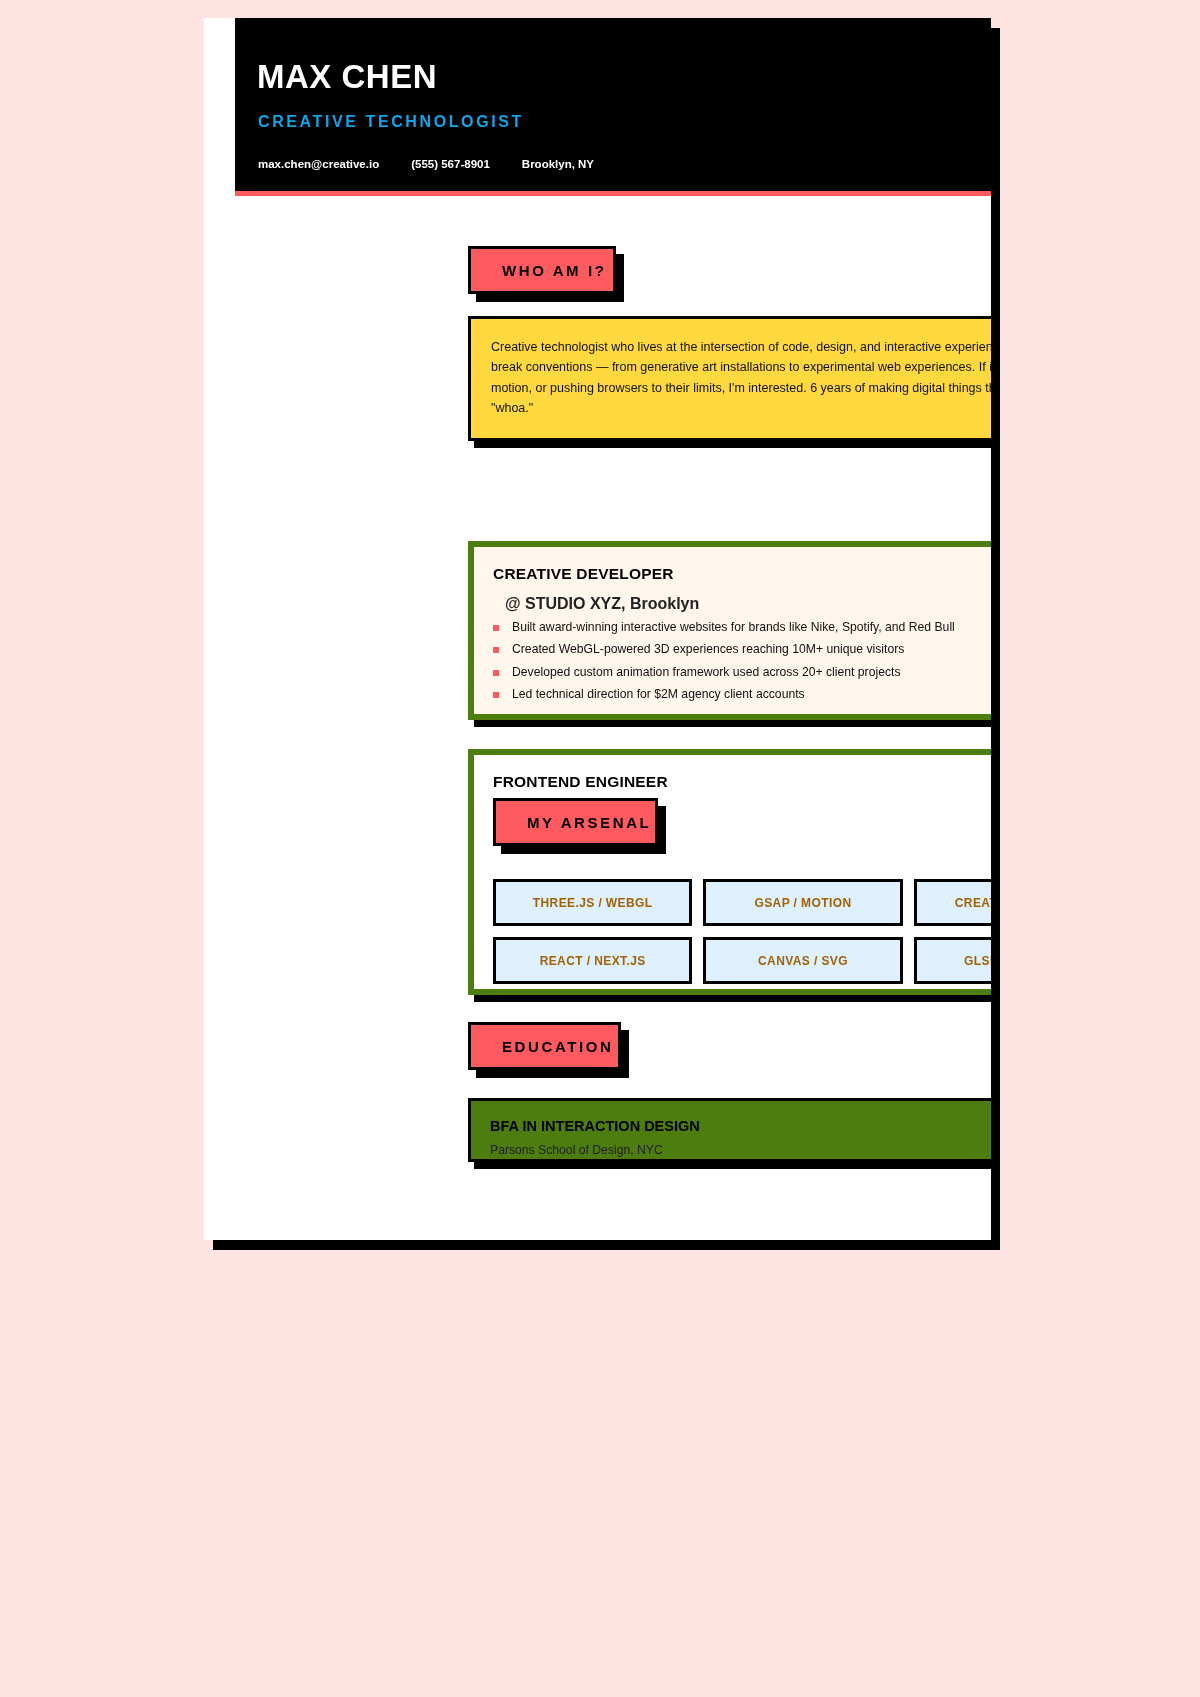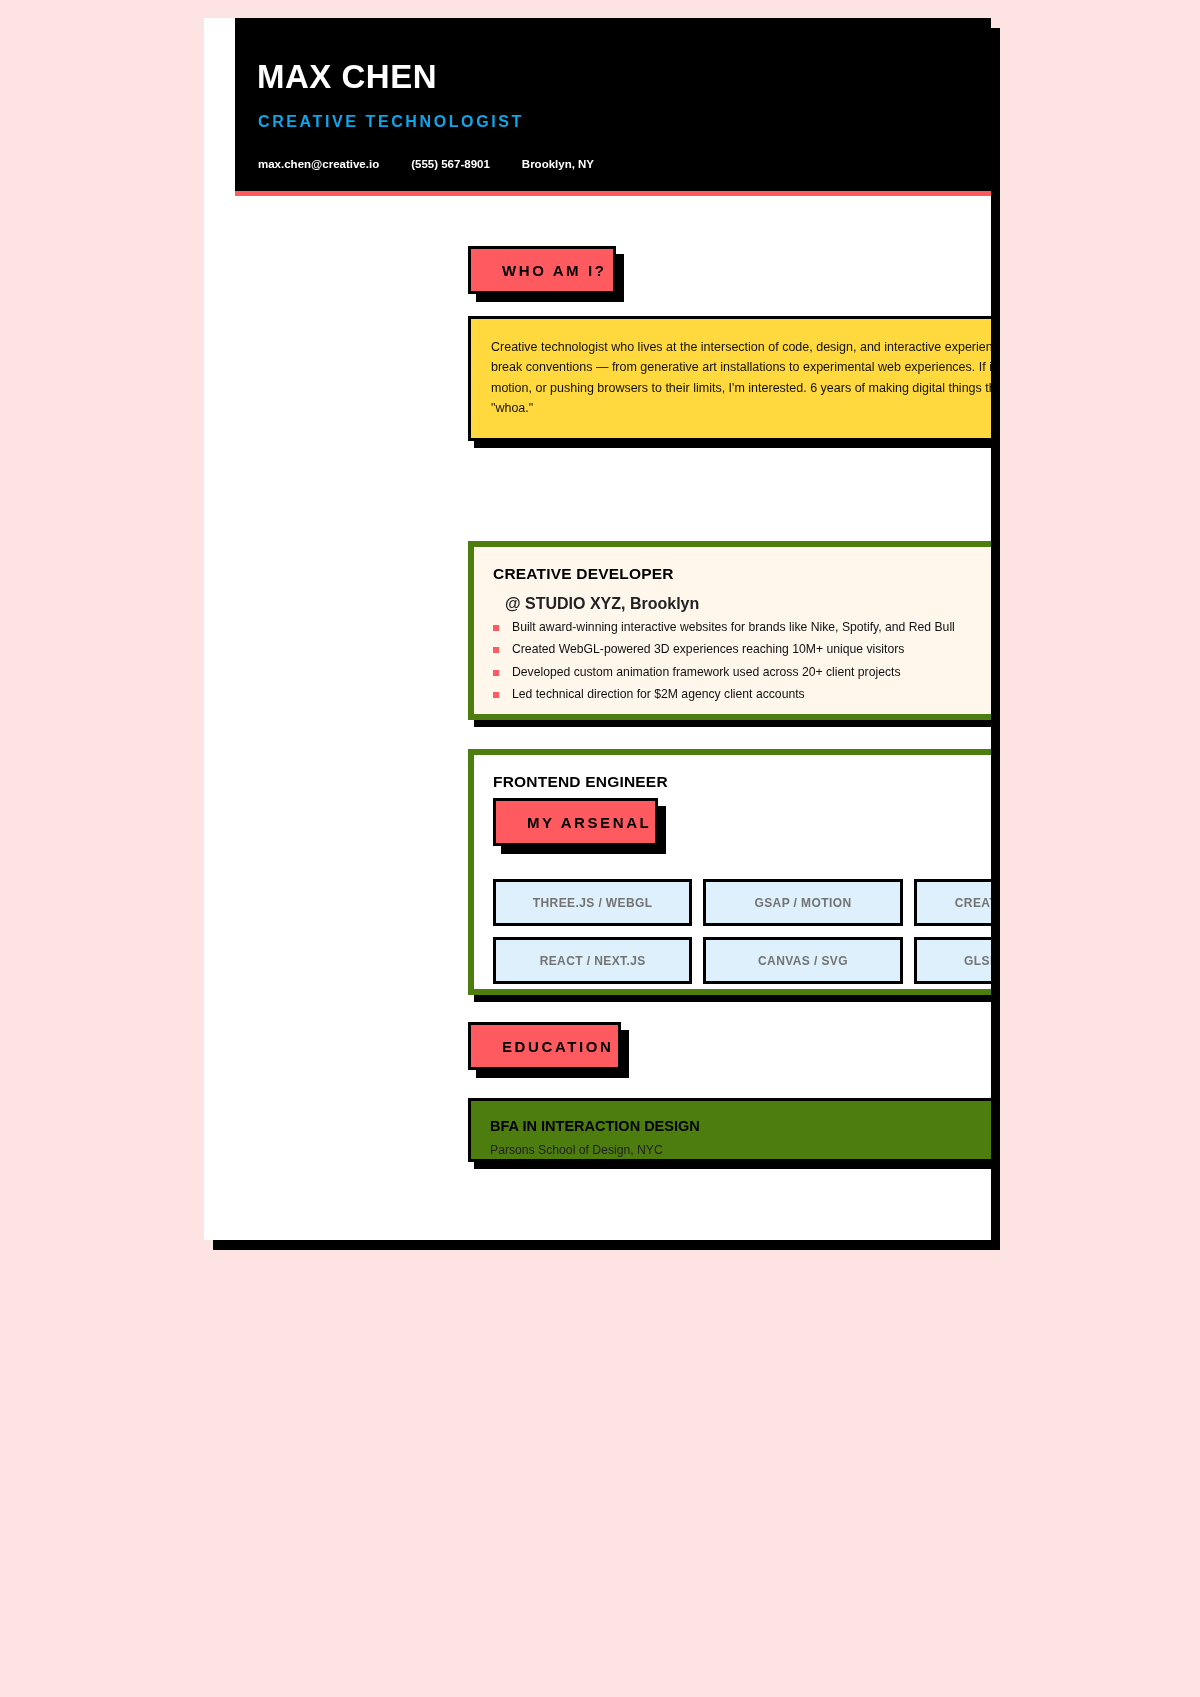--- a/index.html
+++ b/index.html
@@ -206,21 +206,21 @@
     box-sizing: border-box;
     height: 47px;
     background: #ddf0fb;
     border: 3px solid #000000;
     display: flex;
     align-items: center;
     justify-content: center;
     font-size: 12px;
     font-weight: bold;
     letter-spacing: 0.4px;
-    color: #737373;
+    color: #a16207;
   }
 
   
   .edu {
     position: absolute;
     background: #4d7c0f;
     border: 3px solid #000000;
     box-sizing: border-box;
   }
   .edu-degree {

